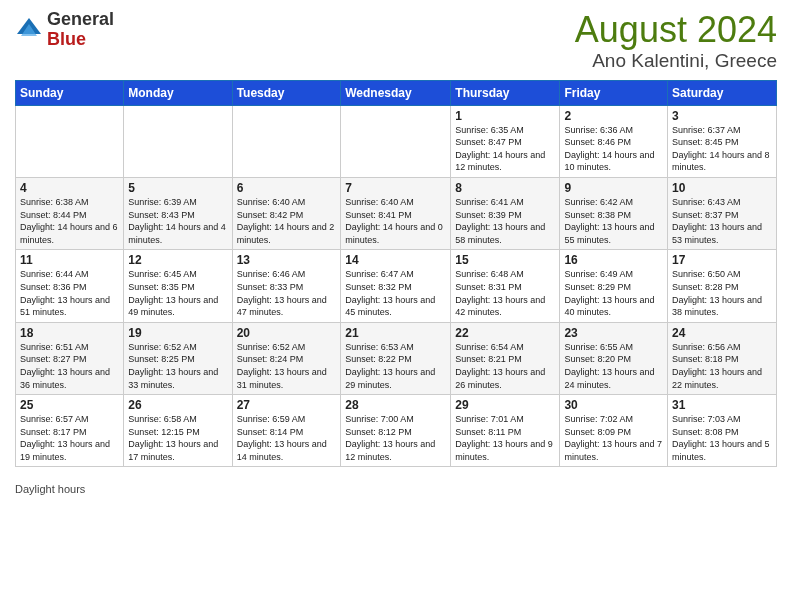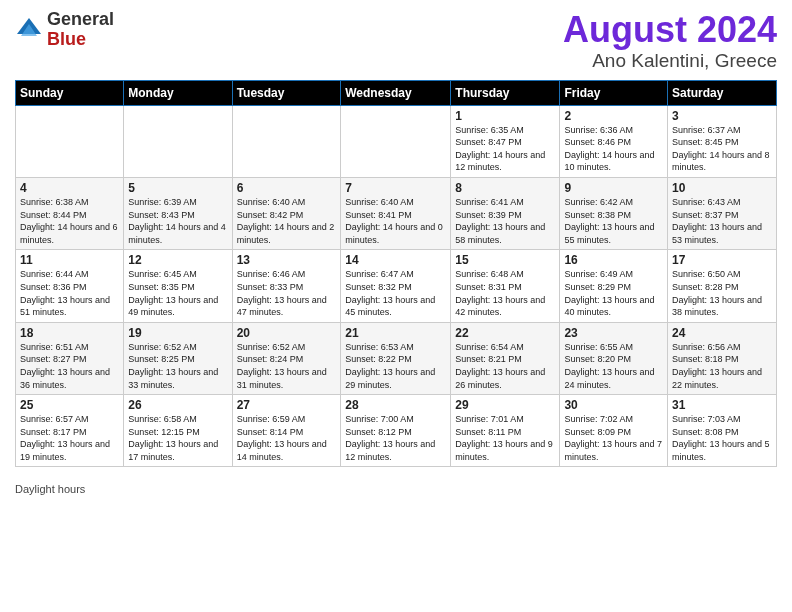--- a/index.html
+++ b/index.html
@@ -35,35 +35,35 @@
     .logo-blue { color: #b91c1c; }
     .logo-icon {
       width: 28px;
       height: 28px;
     }
     .title-block {
       text-align: right;
     }
     .title-month {
       font-size: 36px;
-      font-weight: bold;
-      color: #6d28d9;
+      font-weight: normal;
+      color: #4d7c0f;
       line-height: 1.1;
     }
     .title-location {
       font-size: 19px;
       color: #444;
     }
     .calendar {
       width: 100%;
       border-collapse: collapse;
       border: 1px solid #aaa;
     }
     .calendar th {
-      background: #000000;
+      background: #1d4ed8;
       color: #fff;
       font-size: 12px;
       font-weight: bold;
       padding: 5px 4px;
       text-align: left;
       border: 1px solid #1a6fb5;
     }
     .calendar td {
       vertical-align: top;
       border: 1px solid #ccc;

